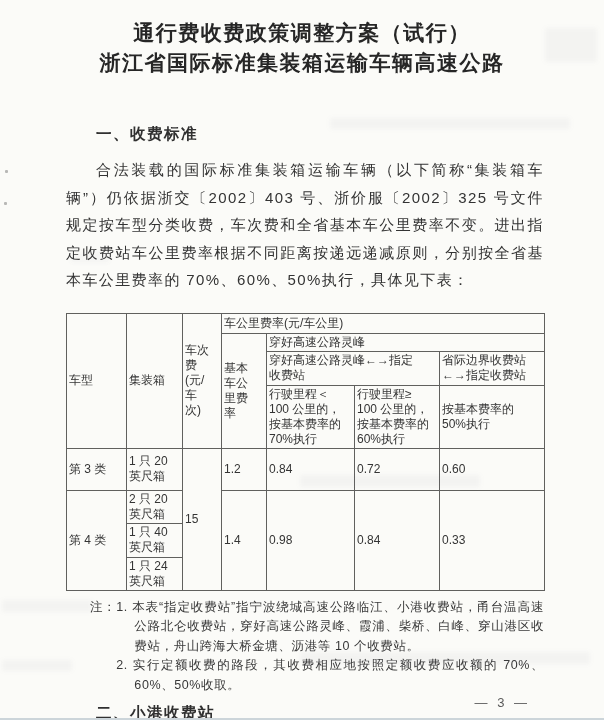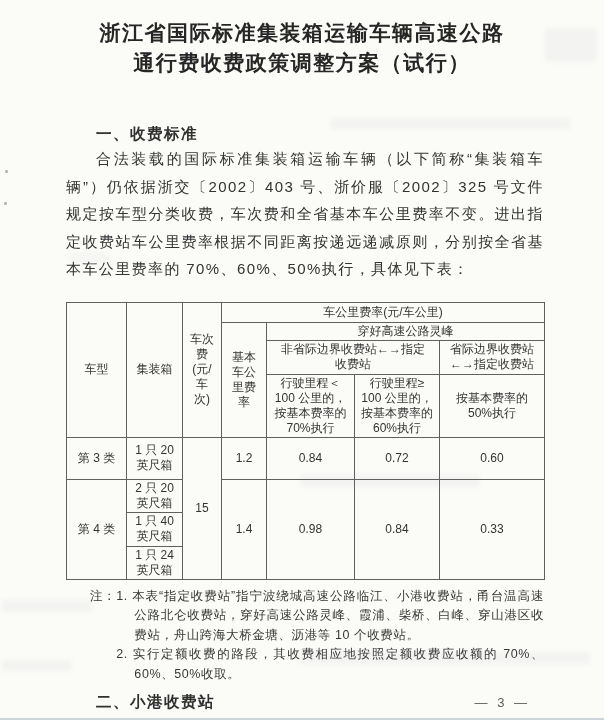--- a/index.html
+++ b/index.html
@@ -32,37 +32,38 @@
   .section-heading {
     font-size: 15.5px;
     font-weight: bold;
     color: #303030;
     letter-spacing: 1.5px;
     text-indent: 30px;
   }
   .h1 { margin-top: 32px; }
   .h2 { margin-top: 8px; }
   .body-para {
+    margin-top: 11px;
     font-size: 15px;
     line-height: 27.5px;
     letter-spacing: 1.4px;
     text-align: justify;
     text-indent: 2em;
     color: #333;
   }
   table.toll {
     margin-top: 19px;
     width: 478px;
     border-collapse: collapse;
     table-layout: fixed;
     color: #343434;
   }
   table.toll td {
     border: 1px solid #60605e;
-    text-align: center;
+    text-align: left;
     vertical-align: middle;
     font-size: 12px;
     line-height: 15px;
     padding: 1px 2px;
   }
   td.pre { white-space: pre-line; }
   td.sm { font-size: 11.5px; line-height: 13px; }
   tr.r1 { height: 20px; }
   tr.r2 { height: 16px; }
   tr.r3 { height: 34px; }
@@ -119,22 +120,22 @@
     height: 2px;
     background: #ccd5da;
   }
 </style>
 </head>
 <body>
 
 <div class="page">
 
   <div class="doc-title">
+    <div>通行费收费政策调整方案（试行）</div>
     <div>浙江省国际标准集装箱运输车辆高速公路</div>
-    <div>通行费收费政策调整方案（试行）</div>
   </div>
 
   <div class="content">
 
     <div class="section-heading h1">一、收费标准</div>
 
     <div class="body-para">合法装载的国际标准集装箱运输车辆（以下简称“集装箱车辆”）仍依据浙交〔2002〕403 号、浙价服〔2002〕325 号文件规定按车型分类收费，车次费和全省基本车公里费率不变。进出指定收费站车公里费率根据不同距离按递远递减原则，分别按全省基本车公里费率的 70%、60%、50%执行，具体见下表：</div>
 
     <table class="toll">
       <colgroup>
@@ -158,21 +159,21 @@
           <td colspan="4">车公里费率(元/车公里)</td>
         </tr>
         <tr class="r2">
           <td rowspan="3" class="pre">基本
 车公
 里费
 率</td>
           <td colspan="3">穿好高速公路灵峰</td>
         </tr>
         <tr class="r3">
-          <td colspan="2" class="pre">非省际边界收费站←→指定
+          <td colspan="2" class="pre">穿好高速公路灵峰←→指定
 收费站</td>
           <td class="pre">省际边界收费站
 ←→指定收费站</td>
         </tr>
         <tr class="r4">
           <td class="pre sm">行驶里程＜
 100 公里的，
 按基本费率的
 70%执行</td>
           <td class="pre sm">行驶里程≥

